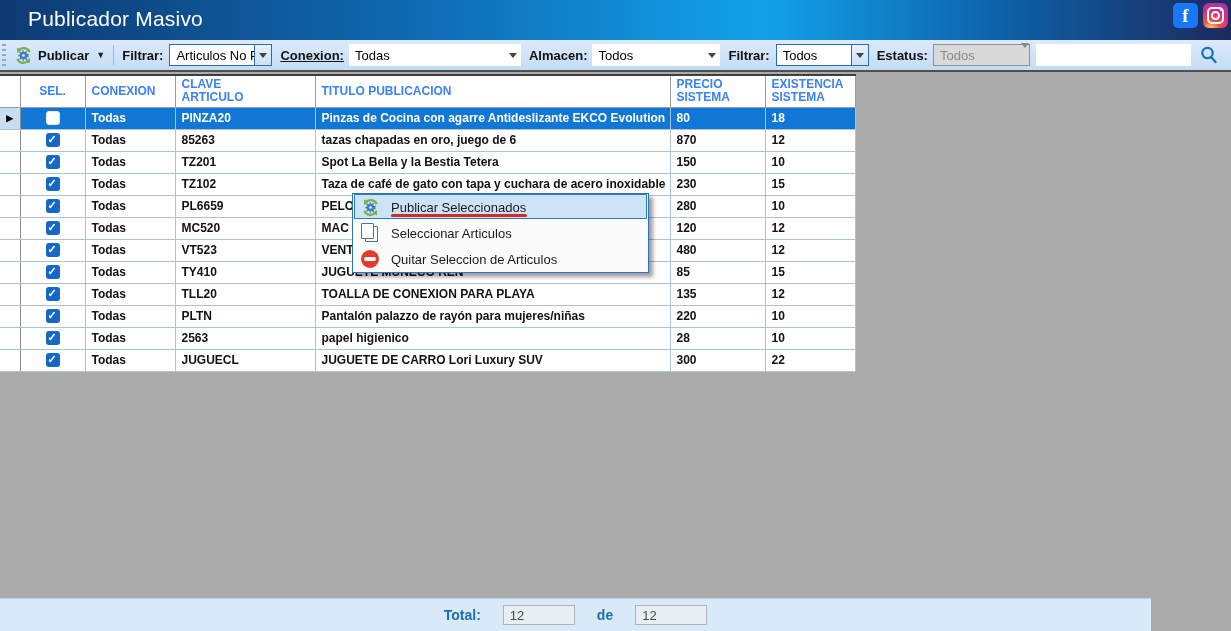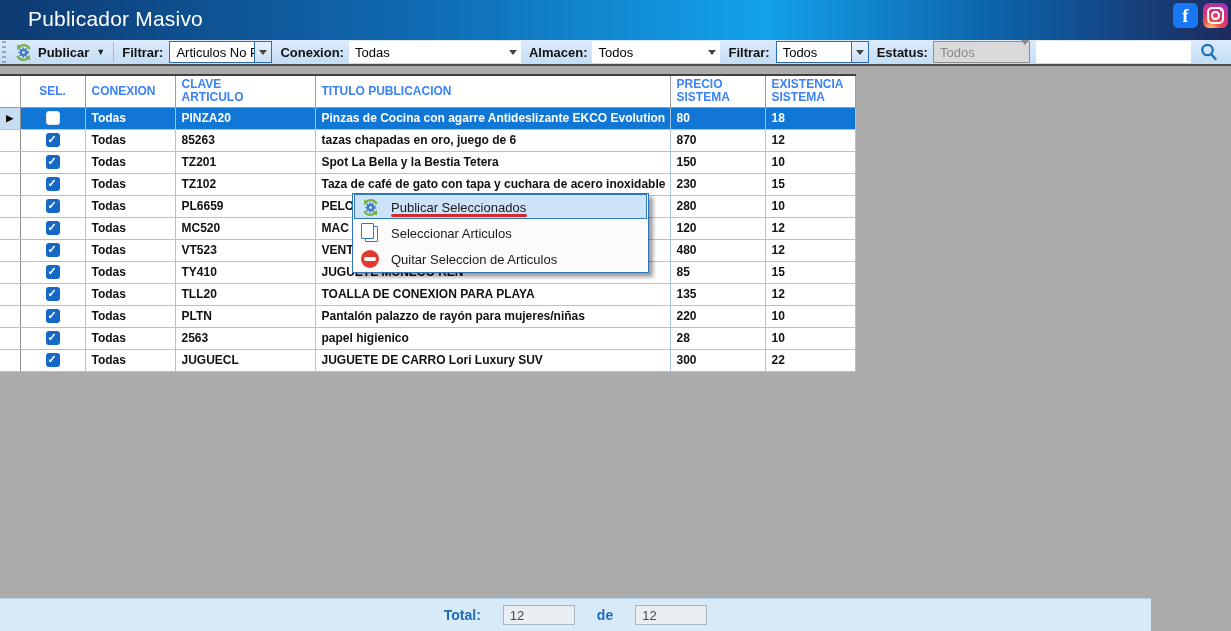--- a/index.html
+++ b/index.html
@@ -18,21 +18,21 @@
   .fb{ width:25px; height:25px; border-radius:5px; background:#1877F2; color:#fff; font-weight:bold;
        font-size:19px; text-align:center; line-height:25px; font-family:"Liberation Serif",serif; }
   .ig{ width:25px; height:25px; border-radius:6px; position:relative;
        background:radial-gradient(circle at 30% 110%, #fed373 5%, #f15245 30%, #d92e7f 60%, #9b36b7 92%); }
   .ig .cam{ position:absolute; left:4px; top:4px; width:17px; height:17px; border:2px solid #fff; border-radius:5px; }
   .ig .lens{ position:absolute; left:8px; top:8px; width:9px; height:9px; border:2px solid #fff; border-radius:50%; }
   .ig .dot{ position:absolute; right:6px; top:6px; width:2px; height:2px; background:#fff; border-radius:50%; }
 
   
   .toolbar{
-    position:absolute; left:0; top:40px; width:1231px; height:26px;
+    position:absolute; left:0; top:40px; width:1231px; height:32px;
     background:linear-gradient(to bottom,#dceafb,#c3ddf5);
     border-bottom:2px solid #4f4f4f;
     display:flex; align-items:center; font-size:13px;
   }
   .grip{ width:4px; height:22px; margin-left:2px;
          background:repeating-linear-gradient(to bottom,#8fa8c4 0 2px,transparent 2px 5px); }
   .tb-label{ font-weight:bold; color:#111; white-space:nowrap; }
   .tb-btn{ display:flex; align-items:center; gap:5px; margin-left:8px; cursor:default; }
   .caret{ font-size:9px; color:#222; margin-left:2px; }
   .vsep{ width:1px; height:20px; background:#9fb9d2; margin:0 8px; }
@@ -132,21 +132,21 @@
   <div class="vsep"></div>
 
   <span class="tb-label">Filtrar:</span>
   <div class="combo bordered" style="width:103px; margin-left:6px;">
     <span class="val">Articulos No Pu</span>
     <span class="arrowbtn">
         <span class="tri"></span>
       </span>
   </div>
 
-  <span class="tb-label" style="margin-left:8px;">Conexion:</span>
+  <span class="tb-label" style="margin-left:8px;text-decoration:underline;">Conexion:</span>
   <div class="combo flat" style="width:172px; margin-left:5px;">
     <span class="val">Todas</span>
     <span class="arrowbtn">
         <span class="tri"></span>
       </span>
   </div>
 
   <span class="tb-label" style="margin-left:8px;">Almacen:</span>
   <div class="combo flat" style="width:128px; margin-left:5px;">
     <span class="val">Todos</span>

